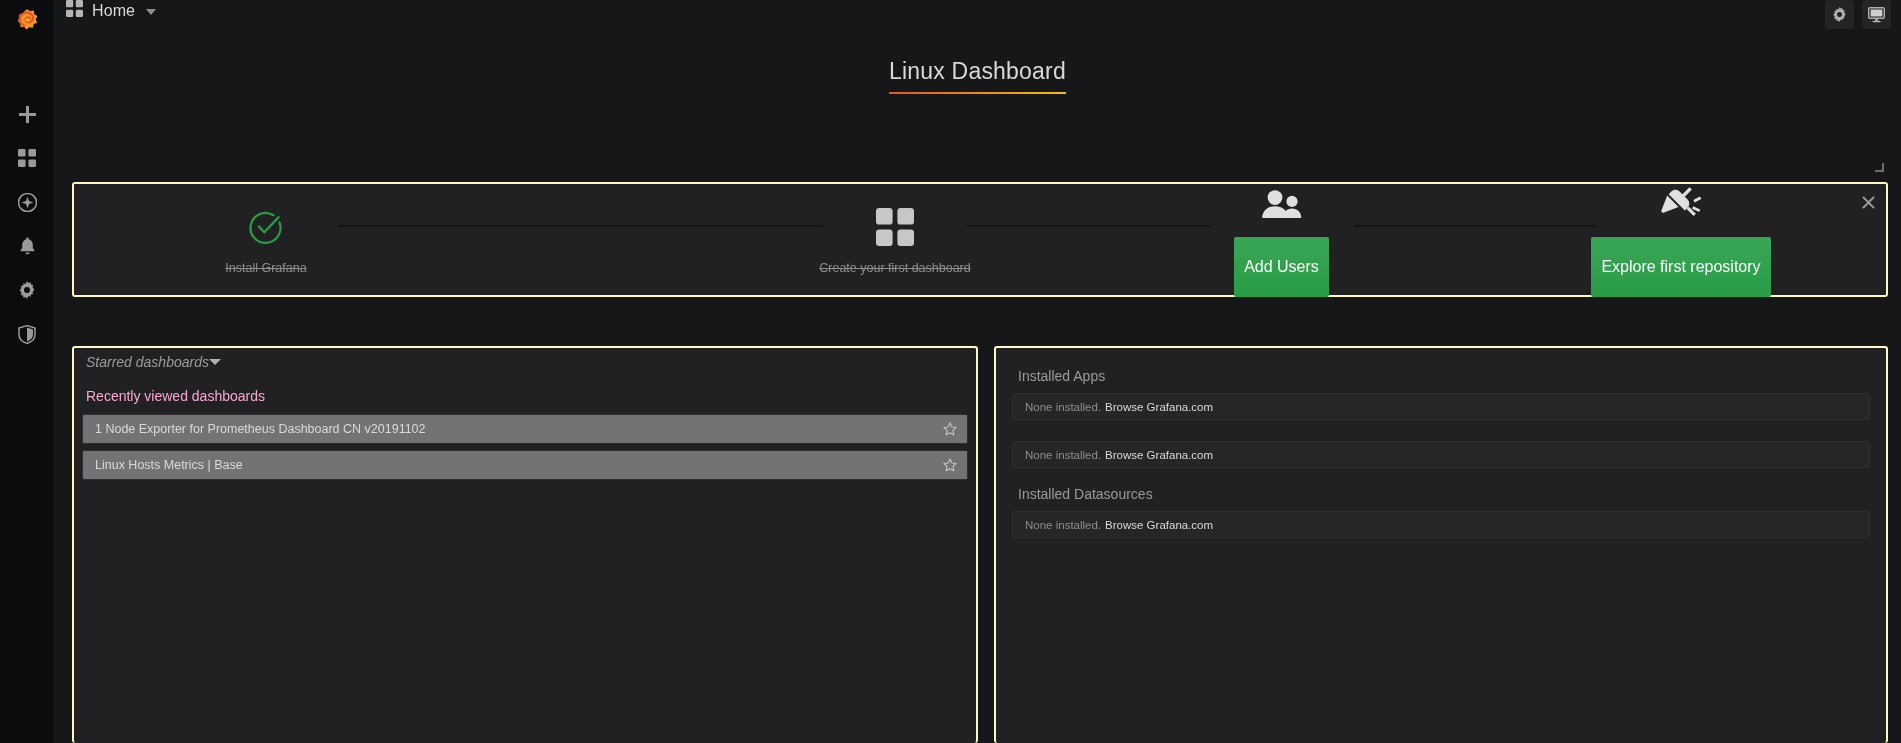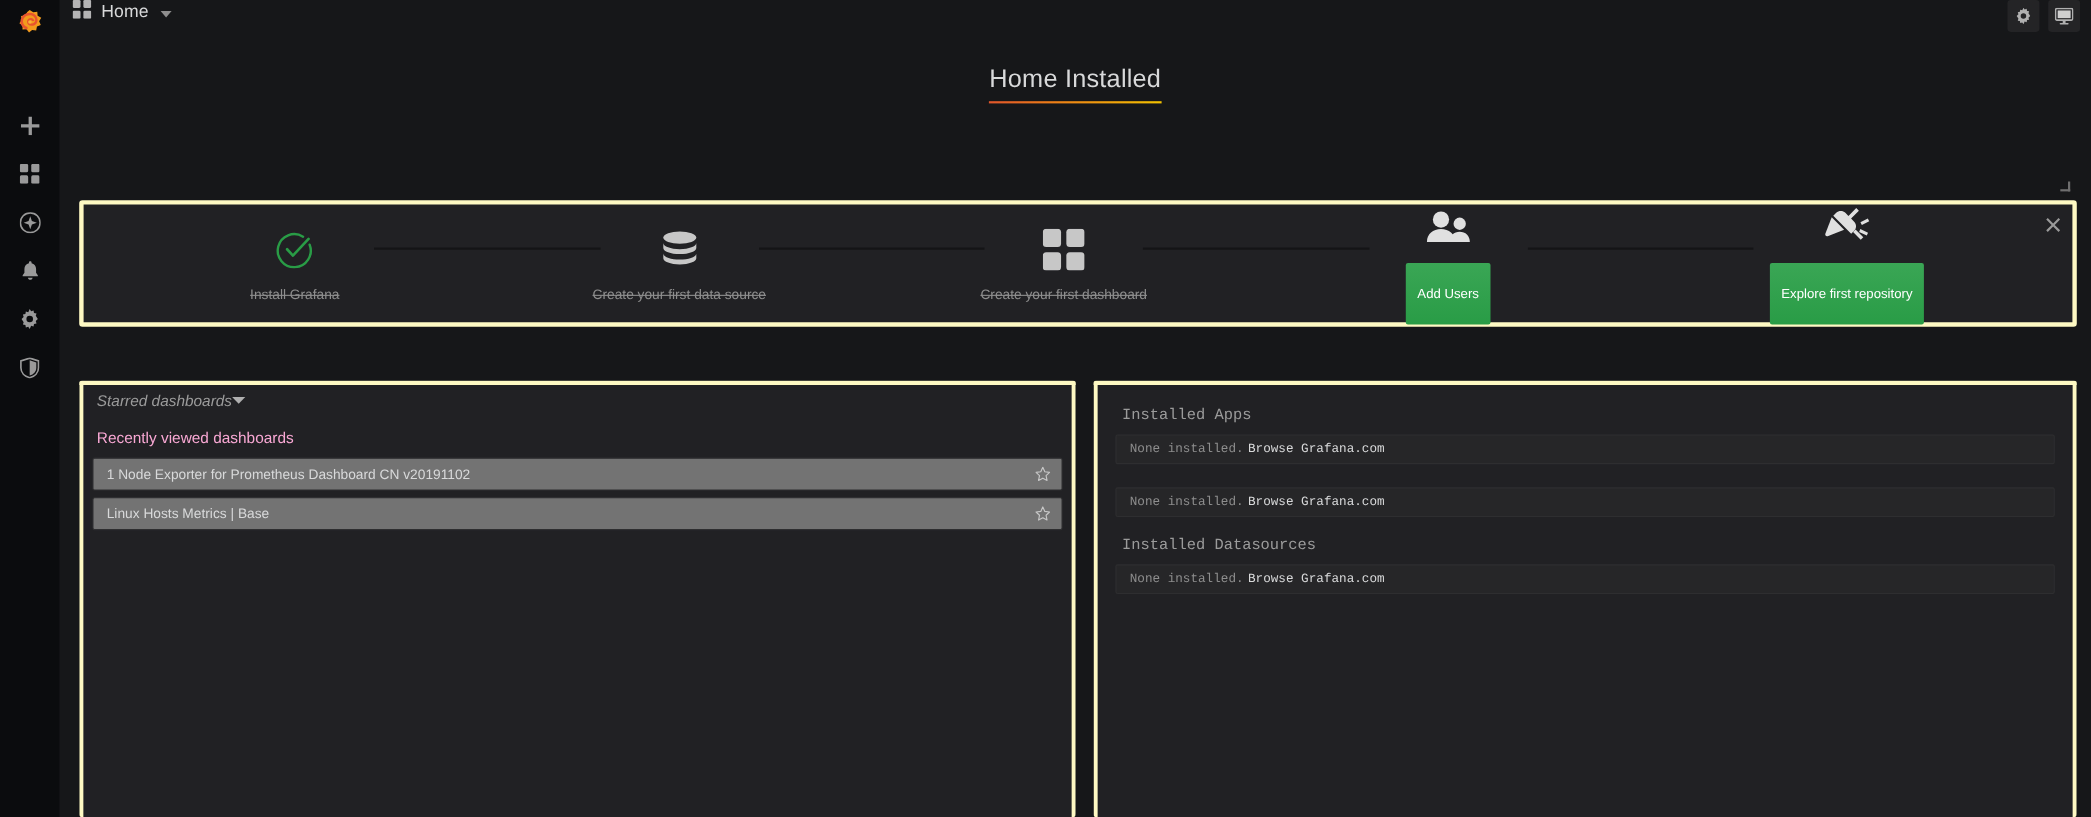--- a/index.html
+++ b/index.html
@@ -74,21 +74,21 @@
     padding-bottom: 7px; letter-spacing: 0.2px;
     border-bottom: 2px solid transparent;
     border-image: linear-gradient(90deg, #e0552b 0%, #eb7b18 35%, #f2c200 100%) 1;
     border-bottom-width: 2px; border-bottom-style: solid;
   }
 
   
   .panel {
     position: absolute;
     background: #212124;
-    border: 4px solid #fef9c3;
+    border: 2px solid #fef9c3;
     border-radius: 3px;
   }
   .gs-panel {
     left: 72px; top: 182px; width: 1816px; height: 115px;
     background: #212124;
   }
   .gs-close {
     position: absolute; right: 10px; top: 10px;
     width: 16px; height: 16px; cursor: pointer;
     display: flex; align-items: center; justify-content: center;
@@ -115,21 +115,21 @@
   }
   .gs-icon svg { display: block; }
   .gs-label {
     margin-top: 11px; font-size: 12.5px; color: #8e8e8e;
     white-space: nowrap; text-align: center;
   }
   .gs-label.done { text-decoration: line-through; }
   .gs-btn {
     margin-top: 9px;
     background: linear-gradient(180deg, #3aa655 0%, #299c46 100%);
-    color: #fff; font-size: 12px;
+    color: #fff; font-size: 16px;
     padding: 21px 10px; border-radius: 2px;
     white-space: nowrap; cursor: pointer; border: none;
     font-family: "Liberation Sans", sans-serif;
   }
   .gs-connector {
     flex: 1 1 auto; height: 2px; background: #141416; min-width: 10px;
     margin-bottom: 28px;
   }
 
   
@@ -173,21 +173,21 @@
     border-radius: 2px;
     height: 30px;
     margin-bottom: 6px;
     padding: 0 10px 0 12px;
     cursor: pointer;
   }
   .dash-row-name { font-size: 12.5px; color: #d8d9da; }
   .star-icon { cursor: pointer; display: flex; align-items: center; }
   .star-icon svg { display: block; }
 
-  .inst-group { padding: 0 6px; font-family: Liberation Mono, monospace; }
+  .inst-group { padding: 0 6px; }
   .inst-title {
     font-size: 14px; color: #9b9b9b;
     padding: 6px 6px 0 6px;
   }
   .inst-box {
     margin-top: 9px;
     background: #262628;
     border: 1px solid #2e2e30;
     border-radius: 2px;
     height: 27px;
@@ -295,21 +295,21 @@
             <rect x="2.6" y="2.5" width="11.8" height="7" fill="#cfcfcf"></rect>
             <rect x="7.2" y="11.6" width="2.6" height="2.4" fill="#b0b0b0"></rect>
             <rect x="4.4" y="13.8" width="8.2" height="1.5" rx="0.7" fill="#b0b0b0"></rect>
           </svg>
         </span>
       </div>
     </div>
   </header>
 
   <div class="page-title-wrap">
-    <h1 class="page-title">Home Installed</h1>
+    <h1 class="page-title">Linux Dashboard</h1>
   </div>
 
   <section class="panel gs-panel">
     <div class="gs-resize"></div>
 
     <div class="gs-close">
       <span>
         <svg width="13" height="13" viewBox="0 0 13 13" fill="#9a9a9a">
           <path d="M1.6 0.2 L6.5 5.1 L11.4 0.2 L12.8 1.6 L7.9 6.5 L12.8 11.4 L11.4 12.8 L6.5 7.9 L1.6 12.8 L0.2 11.4 L5.1 6.5 L0.2 1.6 Z"></path>
         </svg>
@@ -323,30 +323,20 @@
           <svg width="34" height="34" viewBox="0 0 34 34">
             <path d="M30.5 12.5 A15 15 0 1 1 24.5 5.2" fill="none" stroke="#299c46" stroke-width="2.2" stroke-linecap="round"></path>
             <path d="M10 16.6 L15.3 22.3 L29.5 7.2" fill="none" stroke="#299c46" stroke-width="2.4" stroke-linecap="round" stroke-linejoin="round"></path>
           </svg>
         </div>
         <div class="gs-label done">Install Grafana</div>
       </div>
 
       <div class="gs-connector"></div>
 
-      <div class="gs-step">
-        <div class="gs-icon">
-          <svg width="38" height="36" viewBox="0 0 38 36" fill="#c7c7c7">
-            <ellipse cx="19" cy="7" rx="15" ry="5.6"></ellipse>
-            <path d="M4 12 C4 15.1 10.7 17.6 19 17.6 C27.3 17.6 34 15.1 34 12 L34 16.4 C34 19.5 27.3 22 19 22 C10.7 22 4 19.5 4 16.4 Z"></path>
-            <path d="M4 21.4 C4 24.5 10.7 27 19 27 C27.3 27 34 24.5 34 21.4 L34 25.8 C34 28.9 27.3 31.4 19 31.4 C10.7 31.4 4 28.9 4 25.8 Z"></path>
-          </svg>
-        </div>
-        <div class="gs-label done">Create your first data source</div>
-      </div>
 
       <div class="gs-connector"></div>
 
       <div class="gs-step">
         <div class="gs-icon">
           <svg width="38" height="38" viewBox="0 0 38 38" fill="#c7c7c7">
             <rect x="0" y="0" width="16.6" height="16.6" rx="3.2"></rect>
             <rect x="21.4" y="0" width="16.6" height="16.6" rx="3.2"></rect>
             <rect x="0" y="21.4" width="16.6" height="16.6" rx="3.2"></rect>
             <rect x="21.4" y="21.4" width="16.6" height="16.6" rx="3.2"></rect>

